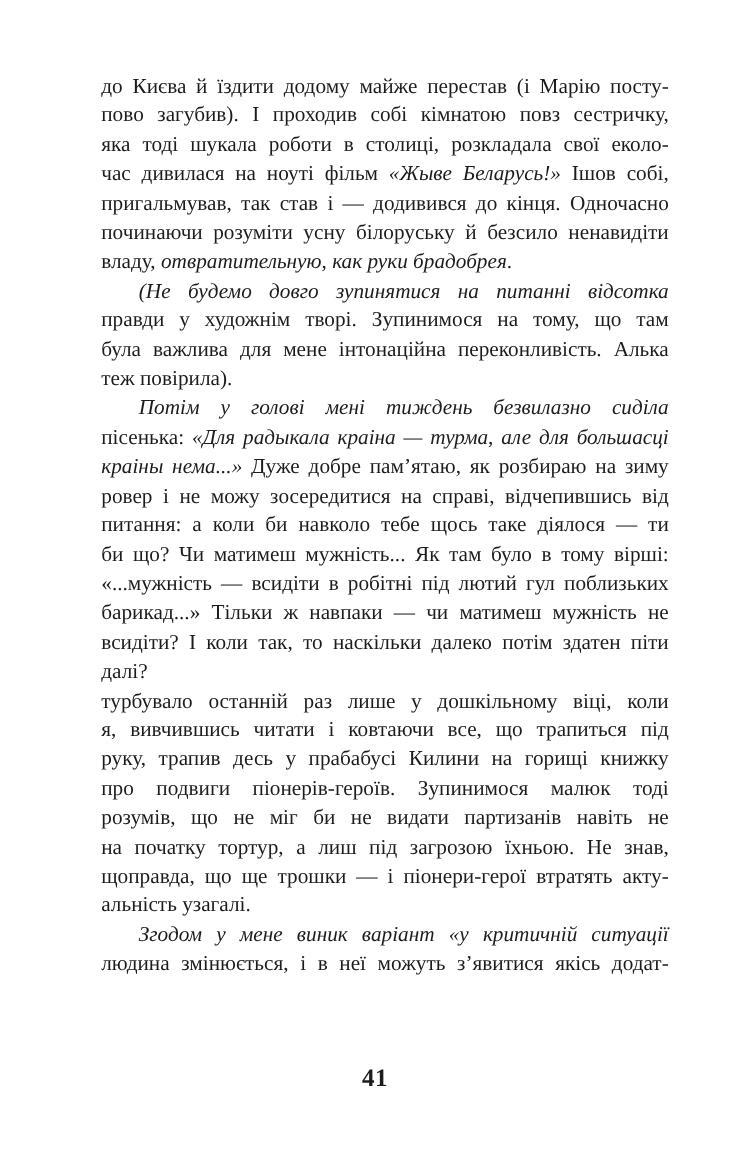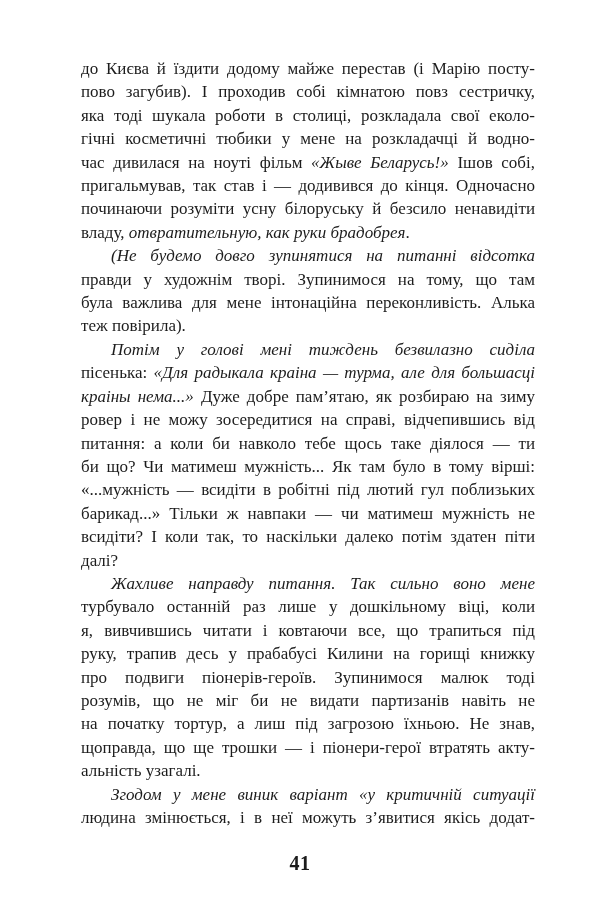--- a/index.html
+++ b/index.html
@@ -57,40 +57,38 @@
   }
 </style>
 </head>
 <body>
 
 <div class="book-page">
   <main class="text-block" id="text-block">
       <div class="line"><span>до Києва й їздити додому майже перестав (і Марію посту-</span></div>
       <div class="line"><span>пово загубив). І проходив собі кімнатою повз сестричку,</span></div>
       <div class="line"><span>яка тоді шукала роботи в столиці, розкладала свої еколо-</span></div>
-      <div class="line"><span>гічні косметичні тюбики у мене на розкладачці й водно-</span></div>
       <div class="line"><span>час дивилася на ноуті фільм </span><em>«Жыве Беларусь!»</em><span> Ішов собі,</span></div>
       <div class="line"><span>пригальмував, так став і — додивився до кінця. Одночасно</span></div>
       <div class="line"><span>починаючи розуміти усну білоруську й безсило ненавидіти</span></div>
       <div class="line para-end"><span>владу, </span><em>отвратительную, как руки брадобрея</em><span>.</span></div>
       <div class="line indent"><span>(Не будемо довго зупинятися на питанні відсотка</span></div>
       <div class="line"><span>правди у художнім творі. Зупинимося на тому, що там</span></div>
       <div class="line"><span>була важлива для мене інтонаційна переконливість. Алька</span></div>
       <div class="line para-end"><span>теж повірила).</span></div>
       <div class="line indent"><span>Потім у голові мені тиждень безвилазно сиділа</span></div>
       <div class="line"><span>пісенька: </span><em>«Для радыкала краіна — турма, але для большасці</em></div>
       <div class="line"><em>краіны нема...»</em><span> Дуже добре пам’ятаю, як розбираю на зиму</span></div>
       <div class="line"><span>ровер і не можу зосередитися на справі, відчепившись від</span></div>
       <div class="line"><span>питання: а коли би навколо тебе щось таке діялося — ти</span></div>
       <div class="line"><span>би що? Чи матимеш мужність... Як там було в тому вірші:</span></div>
       <div class="line"><span>«...мужність — всидіти в робітні під лютий гул поблизьких</span></div>
       <div class="line"><span>барикад...» Тільки ж навпаки — чи матимеш мужність не</span></div>
       <div class="line"><span>всидіти? І коли так, то наскільки далеко потім здатен піти</span></div>
       <div class="line para-end"><span>далі?</span></div>
-      <div class="line indent"><span>Жахливе направду питання. Так сильно воно мене</span></div>
       <div class="line"><span>турбувало останній раз лише у дошкільному віці, коли</span></div>
       <div class="line"><span>я, вивчившись читати і ковтаючи все, що трапиться під</span></div>
       <div class="line"><span>руку, трапив десь у прабабусі Килини на горищі книжку</span></div>
       <div class="line"><span>про подвиги піонерів-героїв. Зупинимося малюк тоді</span></div>
       <div class="line"><span>розумів, що не міг би не видати партизанів навіть не</span></div>
       <div class="line"><span>на початку тортур, а лиш під загрозою їхньою. Не знав,</span></div>
       <div class="line"><span>щоправда, що ще трошки — і піонери-герої втратять акту-</span></div>
       <div class="line para-end"><span>альність узагалі.</span></div>
       <div class="line indent"><span>Згодом у мене виник варіант «у критичній ситуації</span></div>
       <div class="line"><span>людина змінюється, і в неї можуть з’явитися якісь додат-</span></div>

